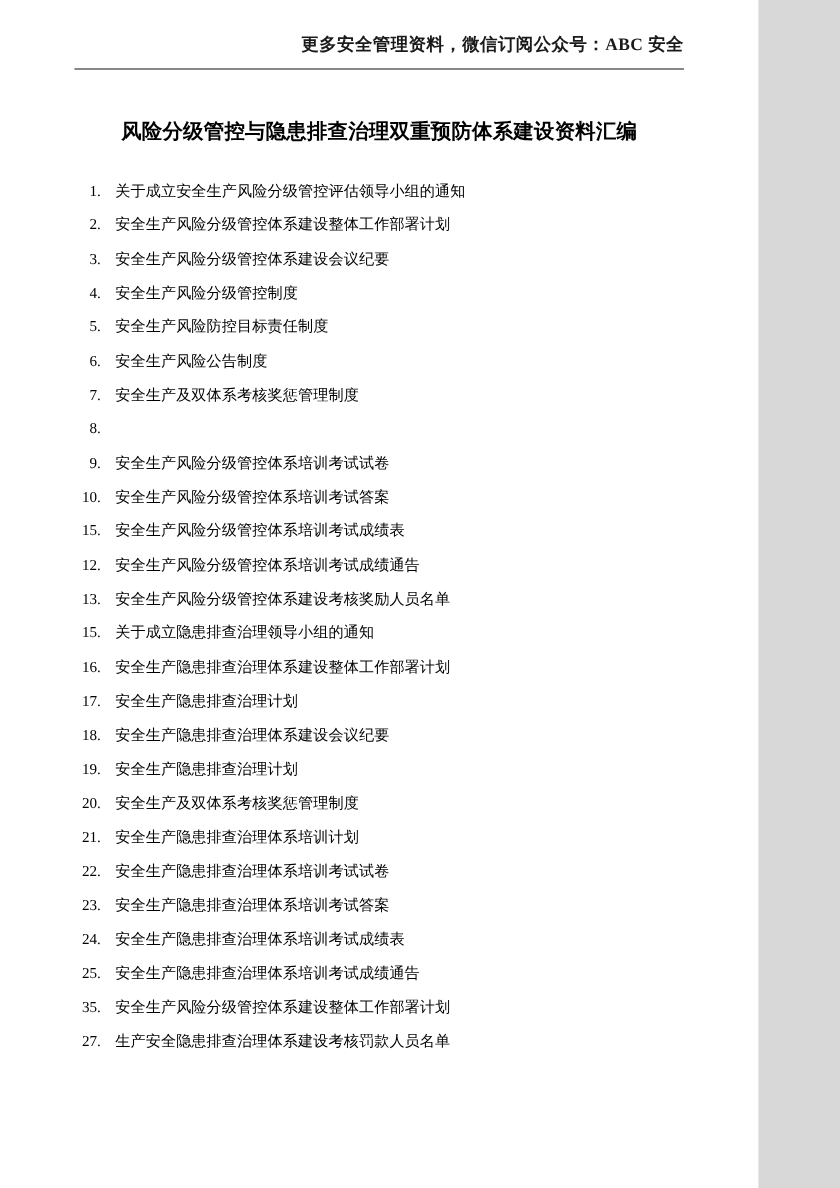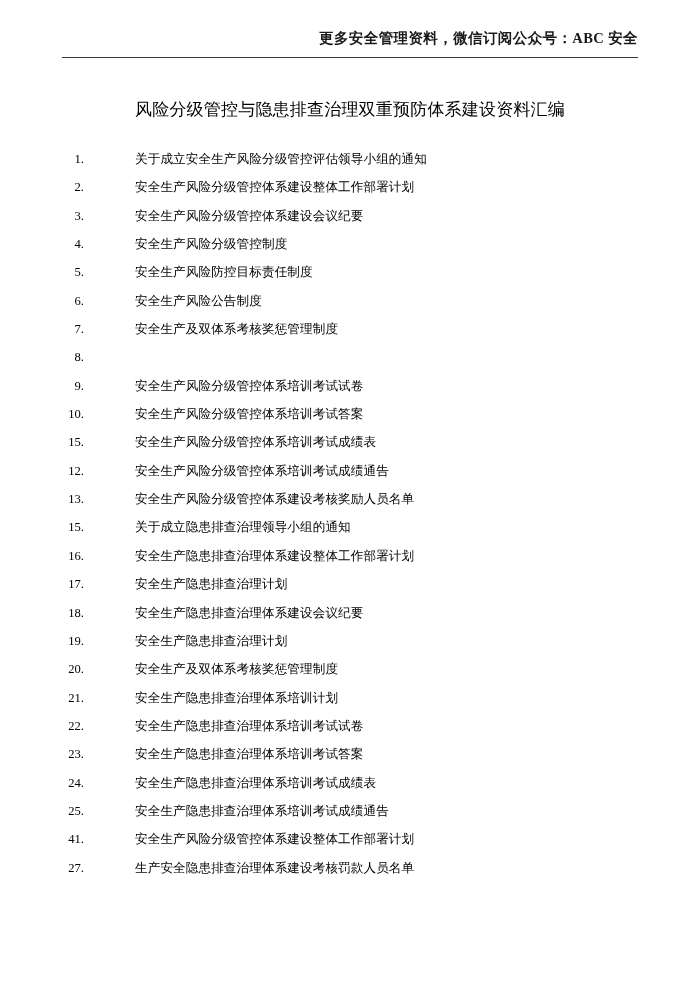--- a/index.html
+++ b/index.html
@@ -7,21 +7,21 @@
     padding: 0;
   }
   body {
     width: 700px;
     height: 990px;
     background: #d8d8d8;
     font-family: "Liberation Sans", sans-serif;
   }
   .page {
     position: relative;
-    width: 700px;
+    width: 632px;
     height: 990px;
     background: #ffffff;
     box-sizing: border-box;
     overflow: hidden;
   }
   .page-inner {
     position: absolute;
     left: 0;
     top: 0;
     right: 0;
@@ -47,21 +47,21 @@
     border-bottom: 1px solid #3a3a3a;
     height: 0;
   }
   .doc-title {
     position: absolute;
     left: 62px;
     right: 62px;
     top: 98px;
     text-align: center;
     font-family: "Liberation Sans", sans-serif;
-    font-weight: normal;
+    font-weight: bold;
     font-size: 17px;
     color: #000000;
     letter-spacing: 0.2px;
     line-height: 1.4;
   }
   .toc {
     position: absolute;
     left: 62px;
     right: 62px;
     top: 150px;
@@ -82,21 +82,20 @@
     padding-right: 12px;
     box-sizing: border-box;
     font-size: 12.6px;
     color: #000000;
   }
   .toc-label {
     font-family: "Liberation Sans", sans-serif;
     font-size: 12.6px;
     color: #000000;
     letter-spacing: 0.1px;
-    margin-left: 39px;
   }
   .footer {
     position: absolute;
     left: 62px;
     right: 62px;
     bottom: 42px;
     text-align: center;
     font-family: "Liberation Serif", serif;
     font-size: 11px;
     color: #2b2b2b;
@@ -206,21 +205,21 @@
       </div>
       <div class="toc-item">
         <span class="toc-num">24.</span>
         <span class="toc-label">安全生产隐患排查治理体系培训考试成绩表</span>
       </div>
       <div class="toc-item">
         <span class="toc-num">25.</span>
         <span class="toc-label">安全生产隐患排查治理体系培训考试成绩通告</span>
       </div>
       <div class="toc-item">
-        <span class="toc-num">41.</span>
+        <span class="toc-num">35.</span>
         <span class="toc-label">安全生产风险分级管控体系建设整体工作部署计划</span>
       </div>
       <div class="toc-item">
         <span class="toc-num">27.</span>
         <span class="toc-label">生产安全隐患排查治理体系建设考核罚款人员名单</span>
       </div>
     </div>
 
 
   </div>

